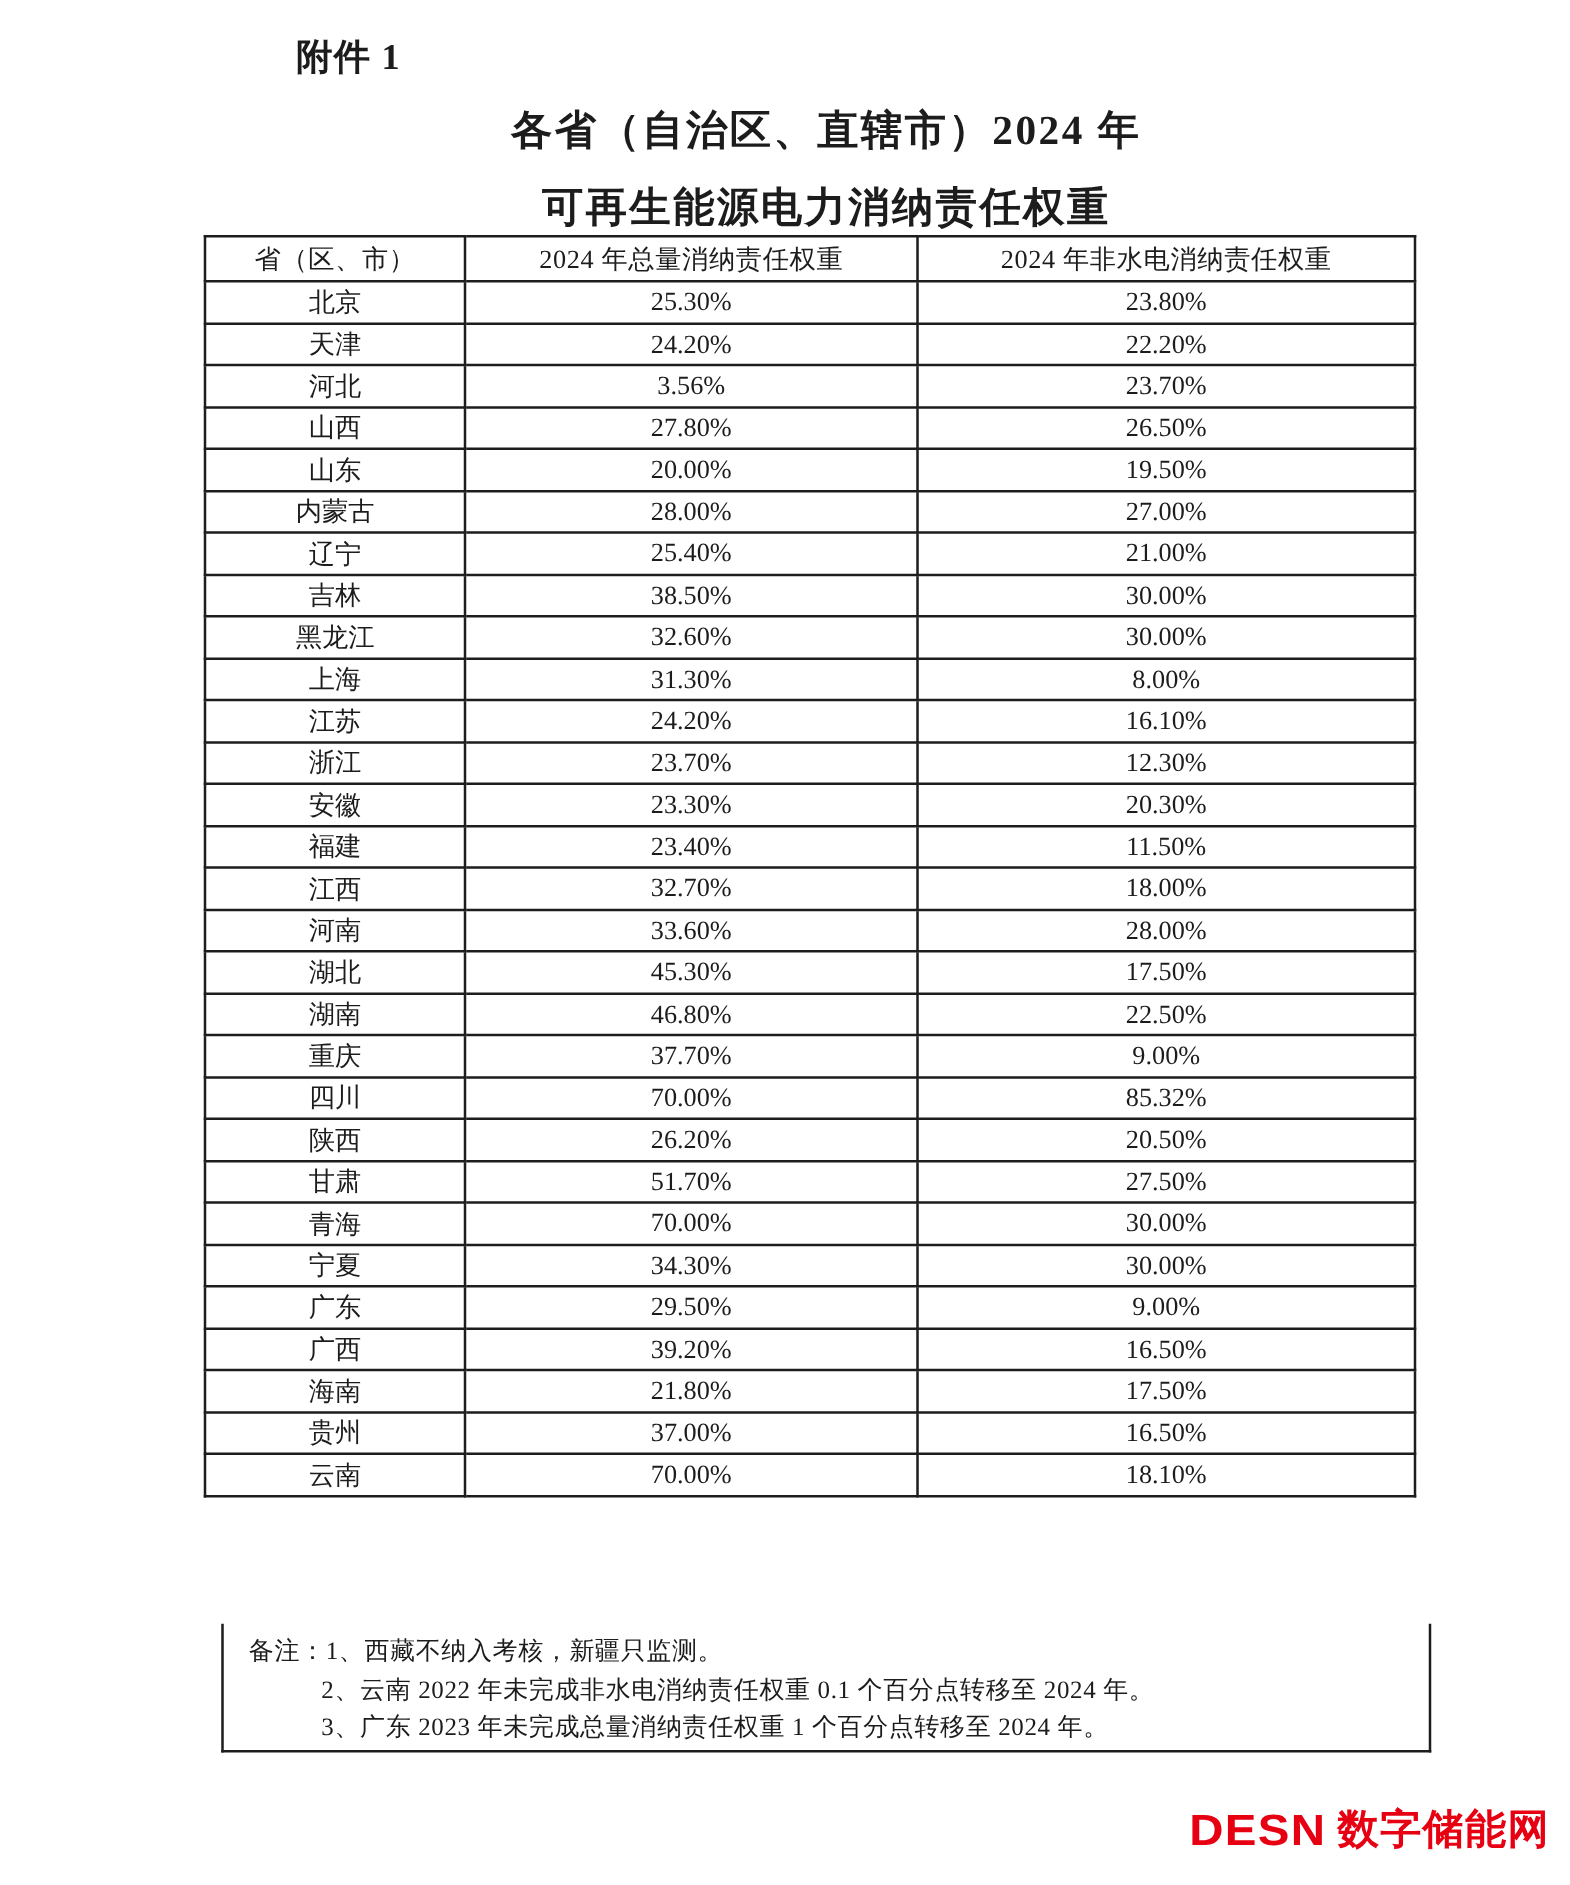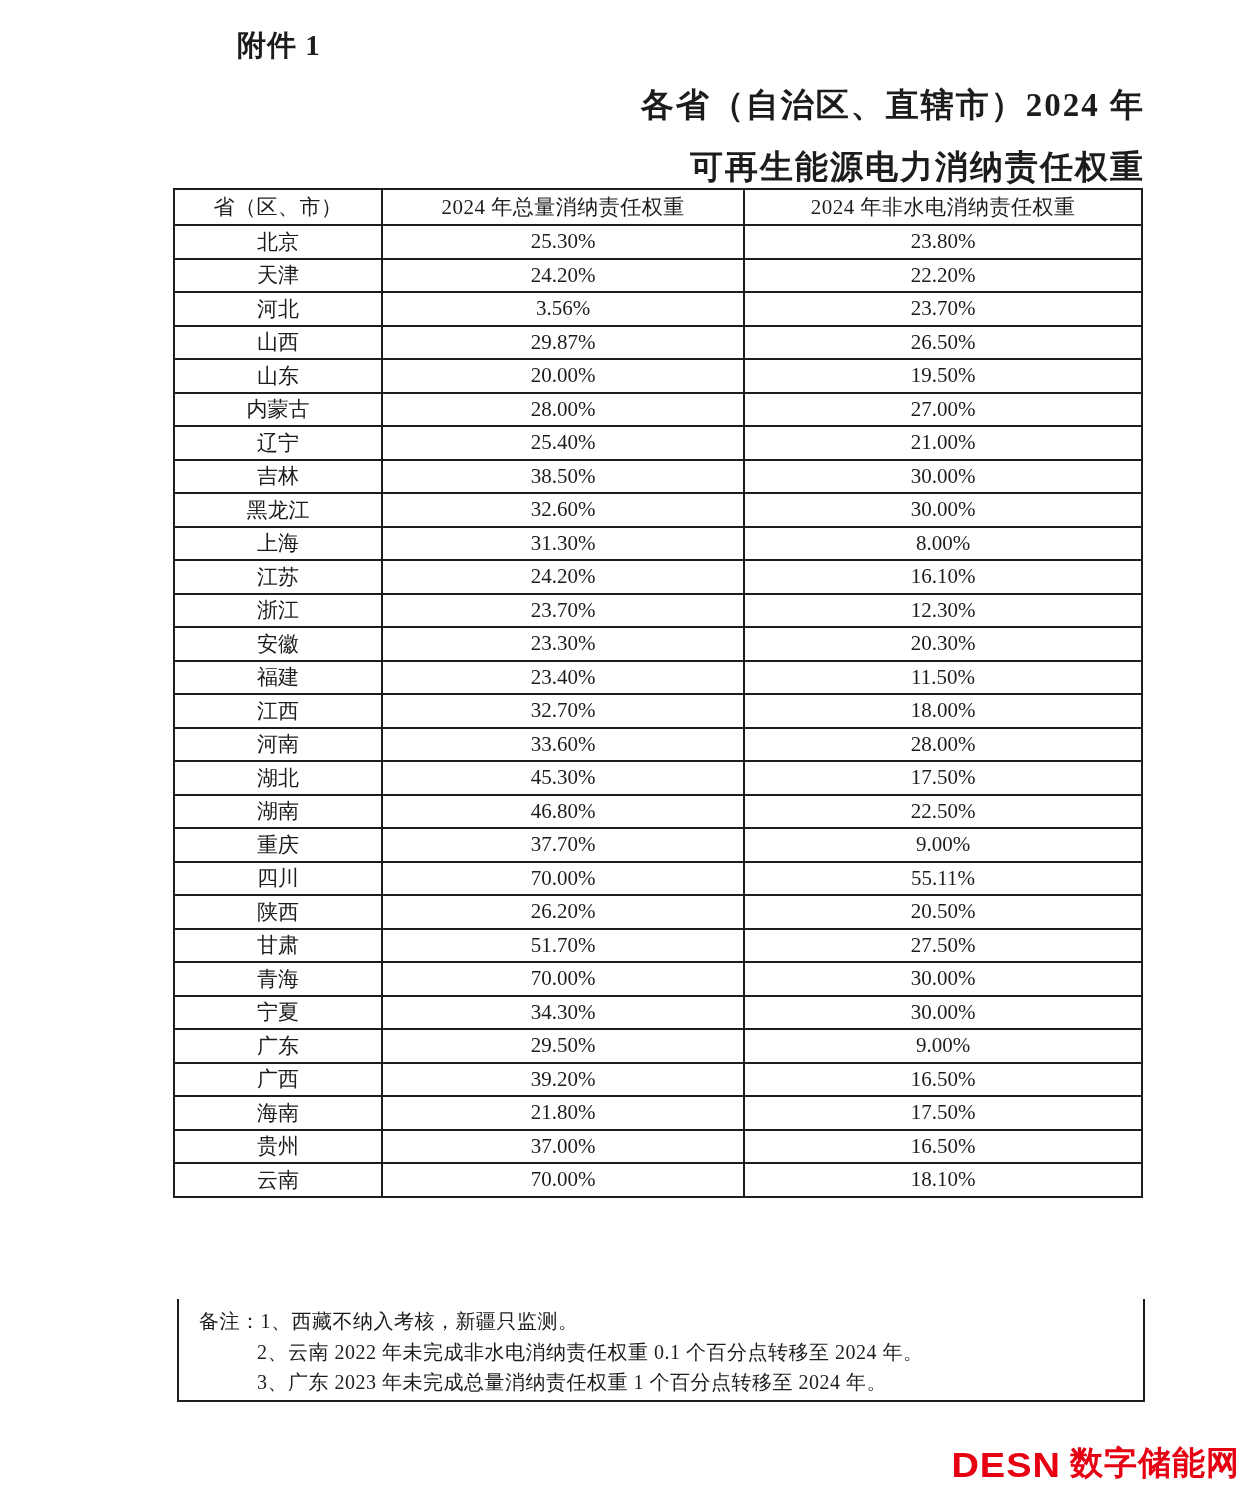--- a/index.html
+++ b/index.html
@@ -29,25 +29,24 @@
     left: 177px;
     top: 74px;
     width: 968px;
     text-align: center;
   }
   .title-line {
     font-size: 33px;
     font-weight: bold;
     line-height: 62px;
     letter-spacing: 2px;
-    text-align: right;
   }
   table.weights {
     position: absolute;
-    left: 173px;
+    left: 163px;
     top: 188px;
     width: 968px;
     border-collapse: collapse;
     table-layout: fixed;
     border-radius: 23px;
   }
   table.weights th,
   table.weights td {
     border: 2.4px solid #1d1d1d;
     text-align: center;
@@ -142,21 +141,21 @@
     <td>24.20%</td>
     <td>22.20%</td>
   </tr>
       <tr>
     <td>河北</td>
     <td>3.56%</td>
     <td>23.70%</td>
   </tr>
       <tr>
     <td>山西</td>
-    <td>29.87%</td>
+    <td>27.80%</td>
     <td>26.50%</td>
   </tr>
       <tr>
     <td>山东</td>
     <td>20.00%</td>
     <td>19.50%</td>
   </tr>
       <tr>
     <td>内蒙古</td>
     <td>28.00%</td>
@@ -223,21 +222,21 @@
     <td>22.50%</td>
   </tr>
       <tr>
     <td>重庆</td>
     <td>37.70%</td>
     <td>9.00%</td>
   </tr>
       <tr>
     <td>四川</td>
     <td>70.00%</td>
-    <td>55.11%</td>
+    <td>85.32%</td>
   </tr>
       <tr>
     <td>陕西</td>
     <td>26.20%</td>
     <td>20.50%</td>
   </tr>
       <tr>
     <td>甘肃</td>
     <td>51.70%</td>
     <td>27.50%</td>

